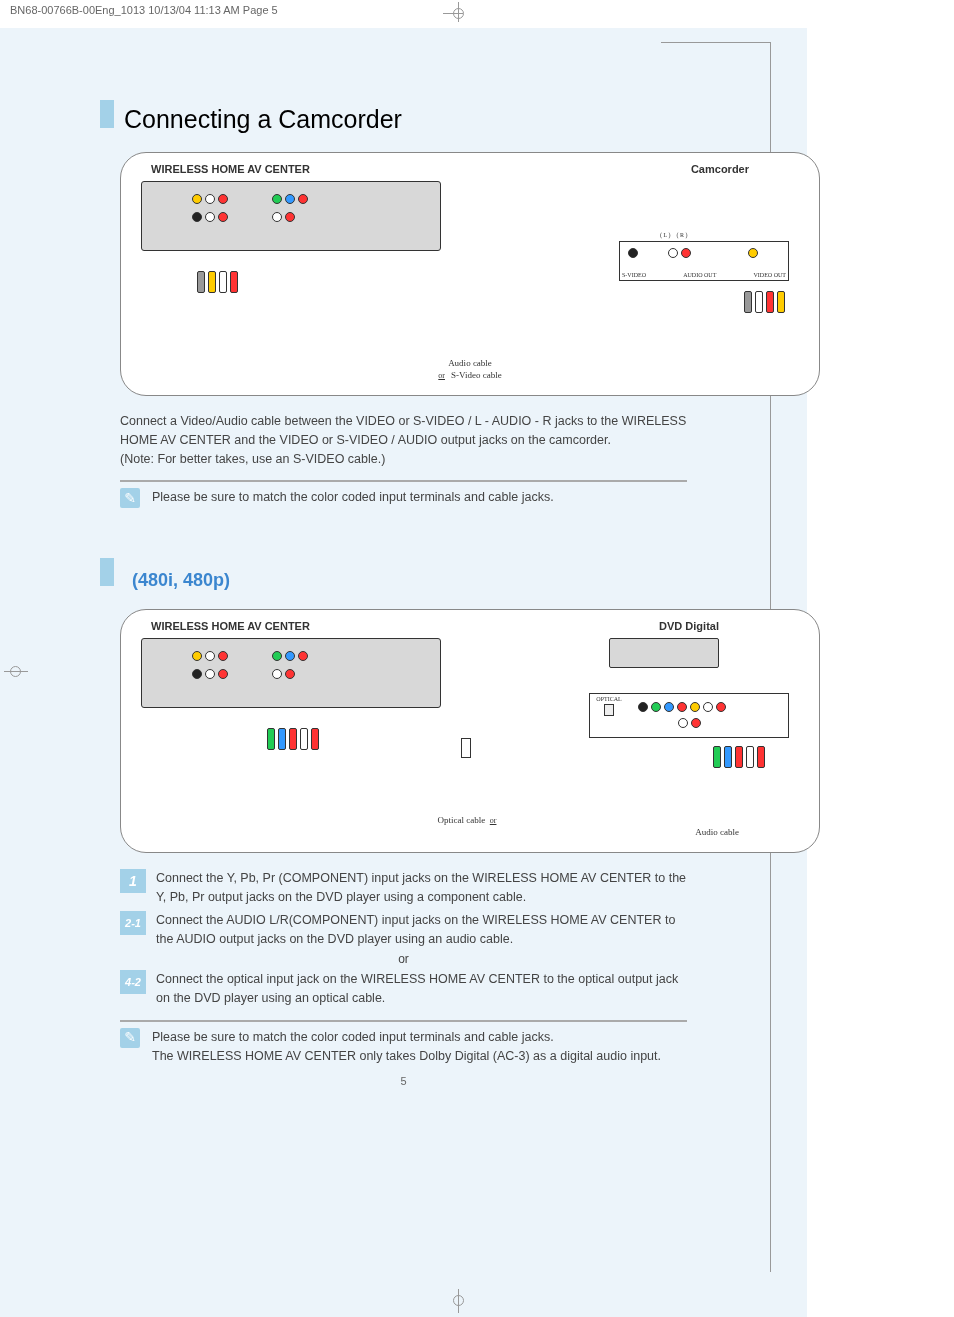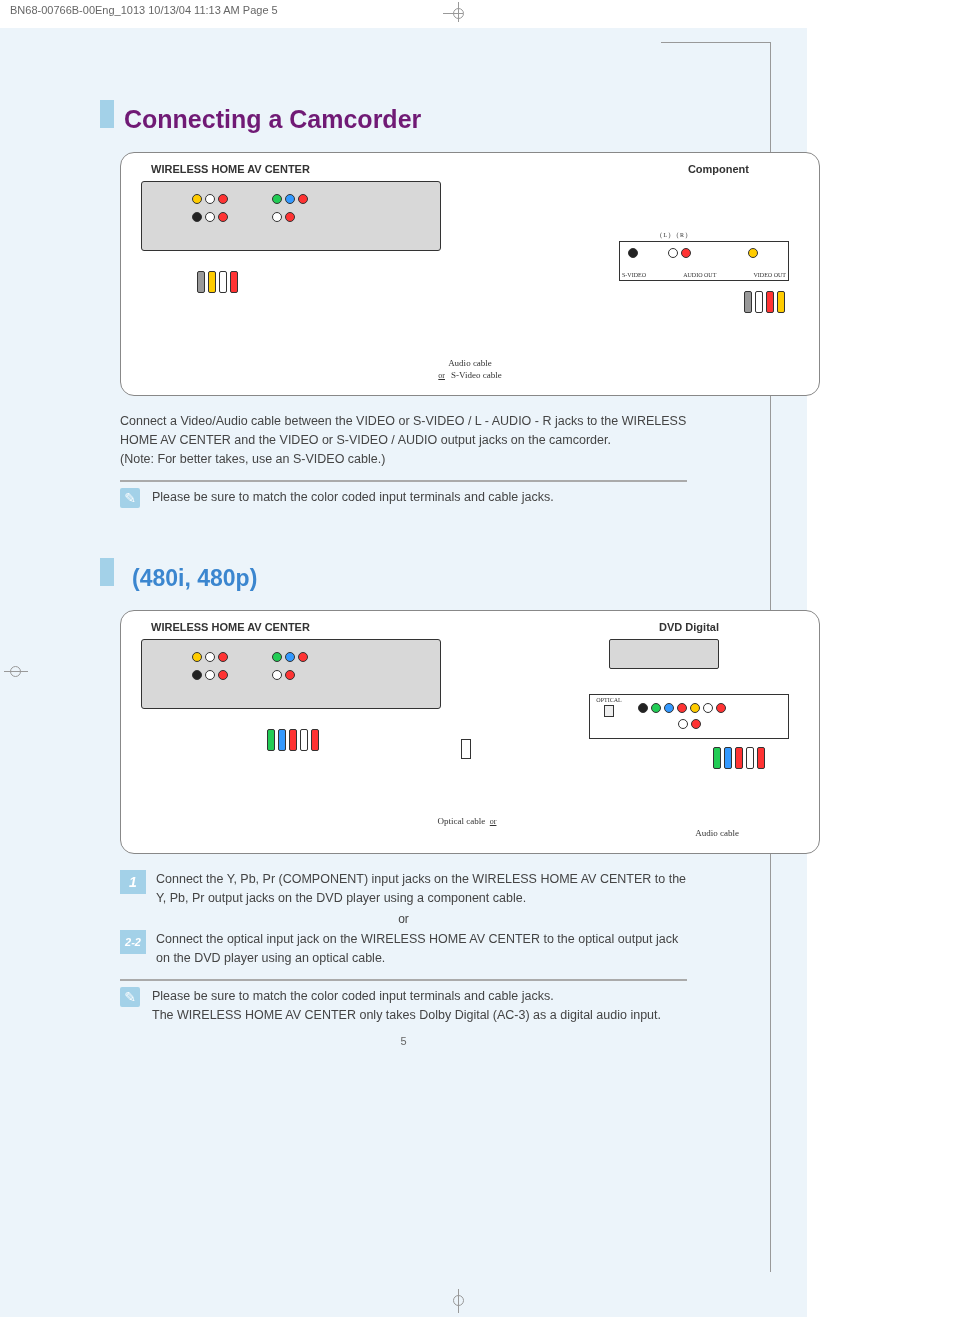--- a/index.html
+++ b/index.html
@@ -18,24 +18,24 @@
   .side-mark-l { left:4px; } .side-mark-r { right:4px; }
   .side-mark-l::before, .side-mark-r::before { content:""; position:absolute; top:11px; left:0; width:24px; height:1px; background:#999; }
   .side-mark-l .circ, .side-mark-r .circ { position:absolute; top:6px; left:6px; width:11px; height:11px; border:1px solid #999; border-radius:50%; }
   .corner-line { position:absolute; top:42px; right:36px; width:1px; height:1230px; background:#999; }
   .corner-line-top { position:absolute; top:42px; right:36px; width:110px; height:1px; background:#999; }
 
   .content { position: absolute; top: 60px; left: 60px; right: 60px; bottom: 40px; }
 
   .section-title { display:flex; align-items:baseline; margin: 40px 0 18px 40px; }
   .section-title .bar { width: 14px; height: 28px; background: #a3d1e8; margin-right: 10px; flex-shrink:0; }
-  .section-title h1 { color: #701a75; font-size: 25px; font-weight: bold; }
-  .section-title .suffix { color:#3b86cf; font-size:23px; font-weight:bold; margin-left:8px; }
-
-  .diagram-box { margin: 0 0 0 60px; width: 700px; border: 1px solid #888; border-radius: 14px; background:#fff; padding: 10px 20px 14px 20px; }
+  .section-title h1 { color: #000000; font-size: 25px; font-weight: normal; }
+  .section-title .suffix { color:#3b86cf; font-size:18px; font-weight:bold; margin-left:8px; }
+
+  .diagram-box { margin: 0 0 0 60px; width: 700px; border: 1px solid #888; border-radius: 26px; background:#fff; padding: 10px 20px 14px 20px; }
   .diagram-labels { display:flex; justify-content:space-between; font-size:11px; font-weight:bold; padding: 0 10px 6px 10px; }
   .diagram-placeholder { height: 200px; position:relative; border-top:0;font-family:Liberation Serif, serif; }
   .device-box { position:absolute; border:1px solid #333; background:#eee; }
   .av-center { left:0; top:0; width:300px; height:70px; background:#d8d8d8; border-radius:3px; }
   .camcorder { right:40px; top:0; width:110px; height:50px; border:none; }
   .dvd-player { right:80px; top:0; width:110px; height:30px; background:#d8d8d8; border-radius:2px; }
   .port-strip { position:absolute; border:1px solid #333; background:#fff; padding:2px; }
   .port-strip.cam { right:10px; top:60px; width:170px; height:40px; }
   .port-strip.dvd { right:10px; top:55px; width:200px; height:45px; }
   .cable-labels { font-size:9px; color:#333; text-align:center; margin-top: 4px; }
@@ -86,21 +86,21 @@
   <div class="content">
 
     <div class="section-title">
       <div class="bar"></div>
       <h1>Connecting a Camcorder</h1>
     </div>
 
     <div class="diagram-box">
       <div class="diagram-labels">
         <span>WIRELESS HOME AV CENTER</span>
-        <span style="margin-right:40px;">Component</span>
+        <span style="margin-right:40px;">Camcorder</span>
       </div>
       <div class="diagram-placeholder">
         <div class="device-box av-center">
           <div class="jack-row" style="left:50px; top:12px;">
             <span class="jack y"></span>
               <span class="jack w"></span>
               <span class="jack r"></span>
           </div>
           <div class="jack-row" style="left:50px; top:30px;">
             <span class="jack" style="background:#222;"></span>
@@ -243,23 +243,27 @@
           <div><span>Optical cable</span>&nbsp;&nbsp;<span class="or">or</span></div>
           <div style="text-align:right; padding-right:60px;">Audio cable</div>
         </div>
       </div>
     </div>
 
     <div class="step-row" style="margin-top:16px;">
       <div class="step-num">1</div>
       <div>Connect the Y, Pb, Pr (COMPONENT) input jacks on the WIRELESS HOME AV CENTER to the Y, Pb, Pr output jacks on the DVD player using a component cable.</div>
     </div>
+    <div class="step-row">
+      <div class="step-num small">2-1</div>
+      <div>Connect the AUDIO L/R(COMPONENT) input jacks on the WIRELESS HOME AV CENTER to the AUDIO output jacks on the DVD player using an audio cable.</div>
+    </div>
     <div class="step-or">or</div>
     <div class="step-row">
-      <div class="step-num small">2-2</div>
+      <div class="step-num small">4-2</div>
       <div>Connect the optical input jack on the WIRELESS HOME AV CENTER to the optical output jack on the DVD player using an optical cable.</div>
     </div>
 
     <div class="hr"></div>
     <div class="note-row">
       <div class="note-icon">✎</div>
       <div style="white-space:pre-line;">Please be sure to match the color coded input terminals and cable jacks.
 The WIRELESS HOME AV CENTER only takes Dolby Digital (AC-3) as a digital audio input.</div>
     </div>
 

